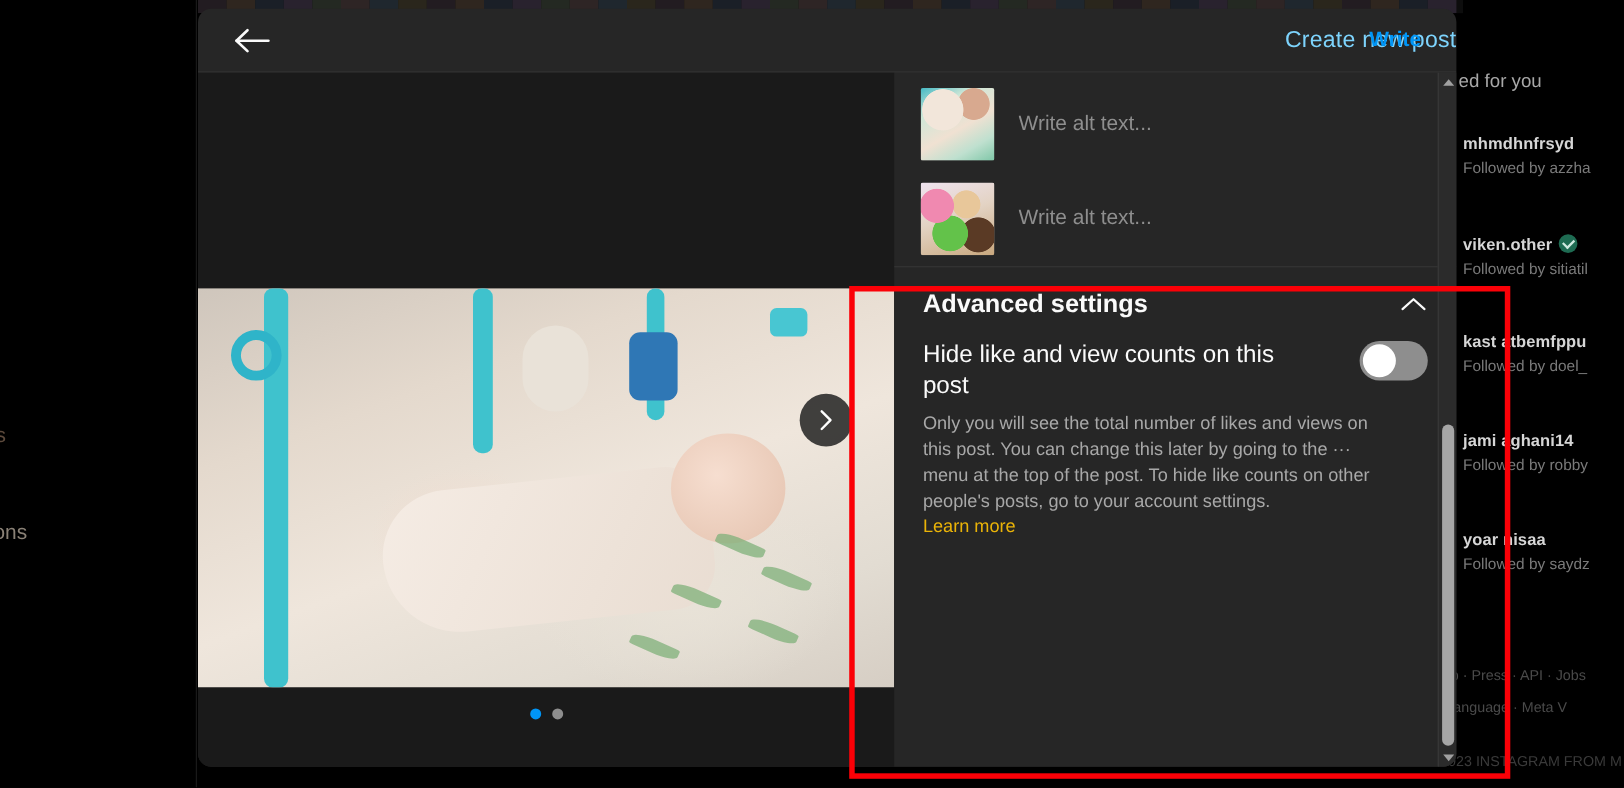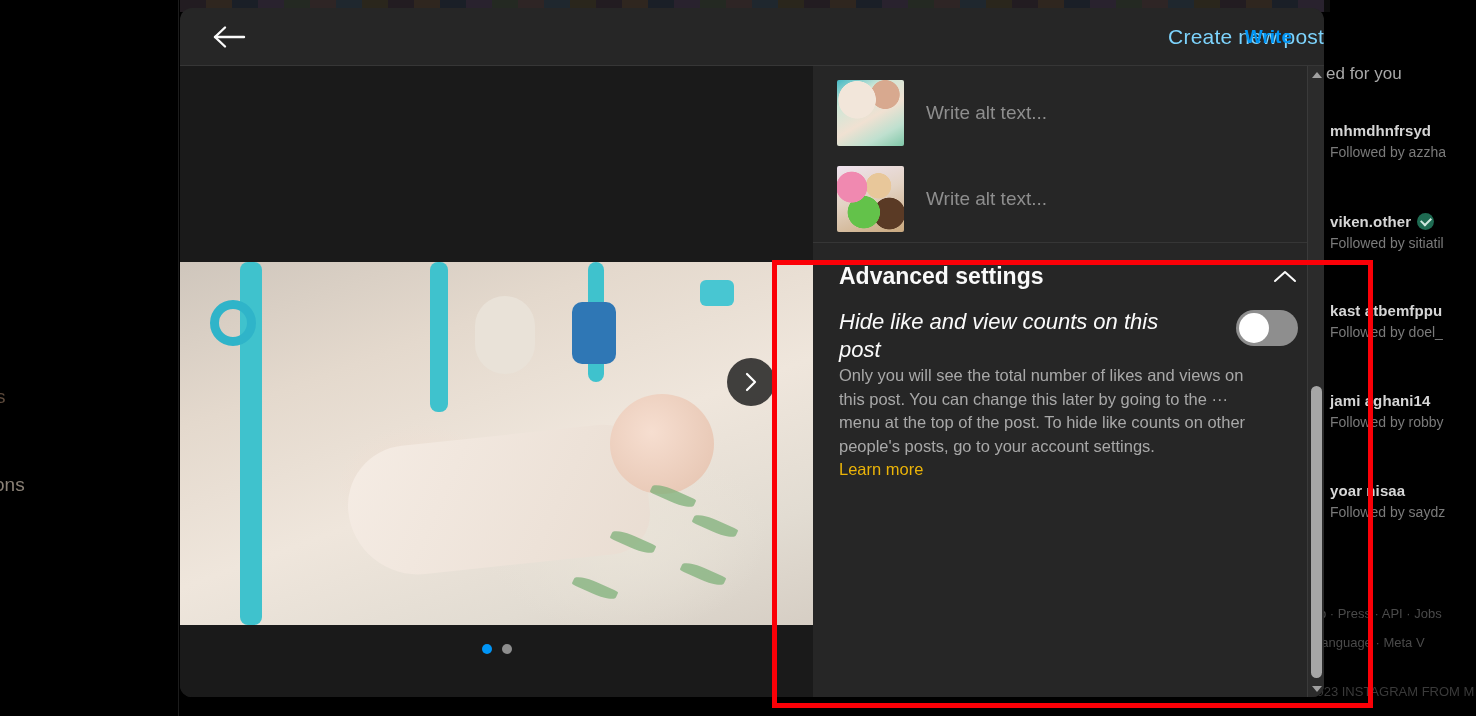--- a/index.html
+++ b/index.html
@@ -182,28 +182,28 @@
 
   .adv-section { border-top: 1px solid #363636; padding: 20px 26px 0 26px; }
   .adv-head {
     display: flex; align-items: center; justify-content: space-between;
     cursor: pointer; padding-bottom: 8px;
   }
   .adv-title { color: #fafafa; font-size: 23px; font-weight: bold; }
 
   .setting { padding: 10px 0 0 0; }
   .setting-top {
-    display: flex; align-items: flex-start; justify-content: space-between;  font-style: italic;
+    display: flex; align-items: flex-start; justify-content: space-between; 
   }
   .setting-label {
     color: #fafafa; font-size: 22px; line-height: 1.28; max-width: 360px;
     font-weight: normal;
   }
   .setting-desc {
-    color: #a8a8a8; font-size: 16.5px; line-height: 1.42; 
+    color: #a8a8a8; font-size: 16.5px; line-height: 1.42; margin-top: 10px;
     max-width: 432px;
   }
   .learn-more {
     display: block; color: #eab308; font-size: 16.5px; margin-top: 2px;
     cursor: pointer; text-decoration: none;
   }
   .toggle {
     flex: 0 0 62px; width: 62px; height: 36px; border-radius: 18px;
     background: #8e8e8e; position: relative; cursor: pointer; margin-top: 2px;
   }

